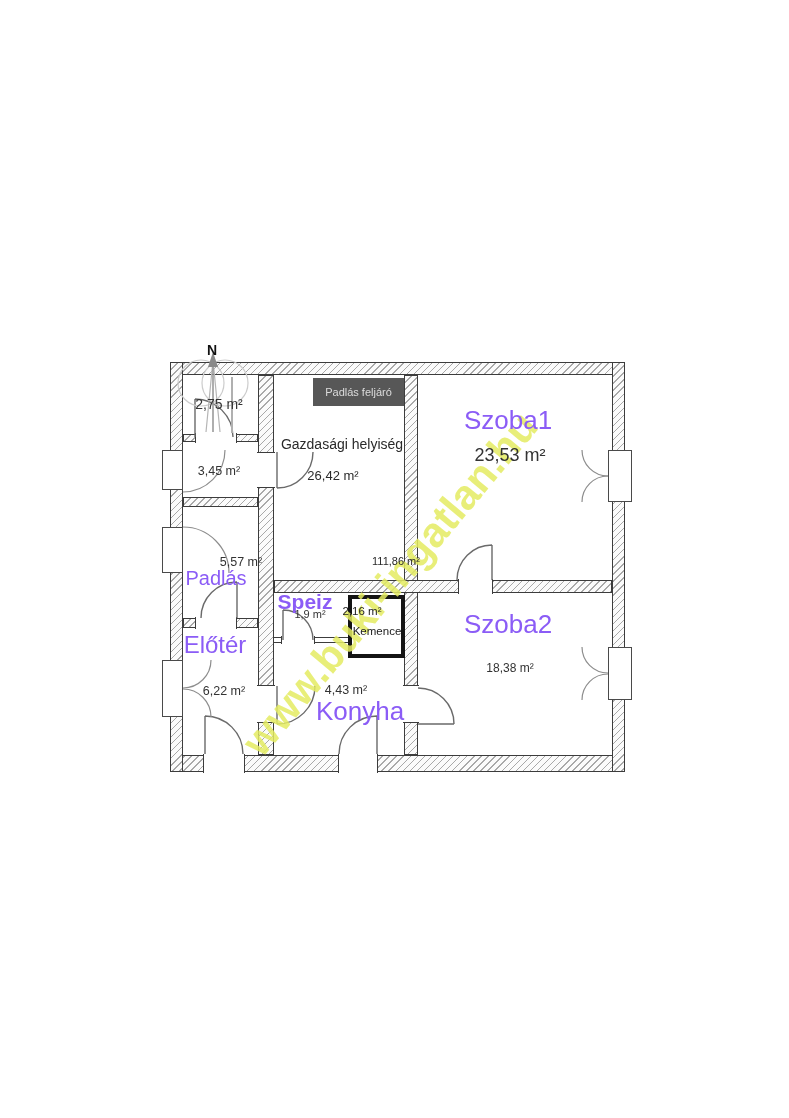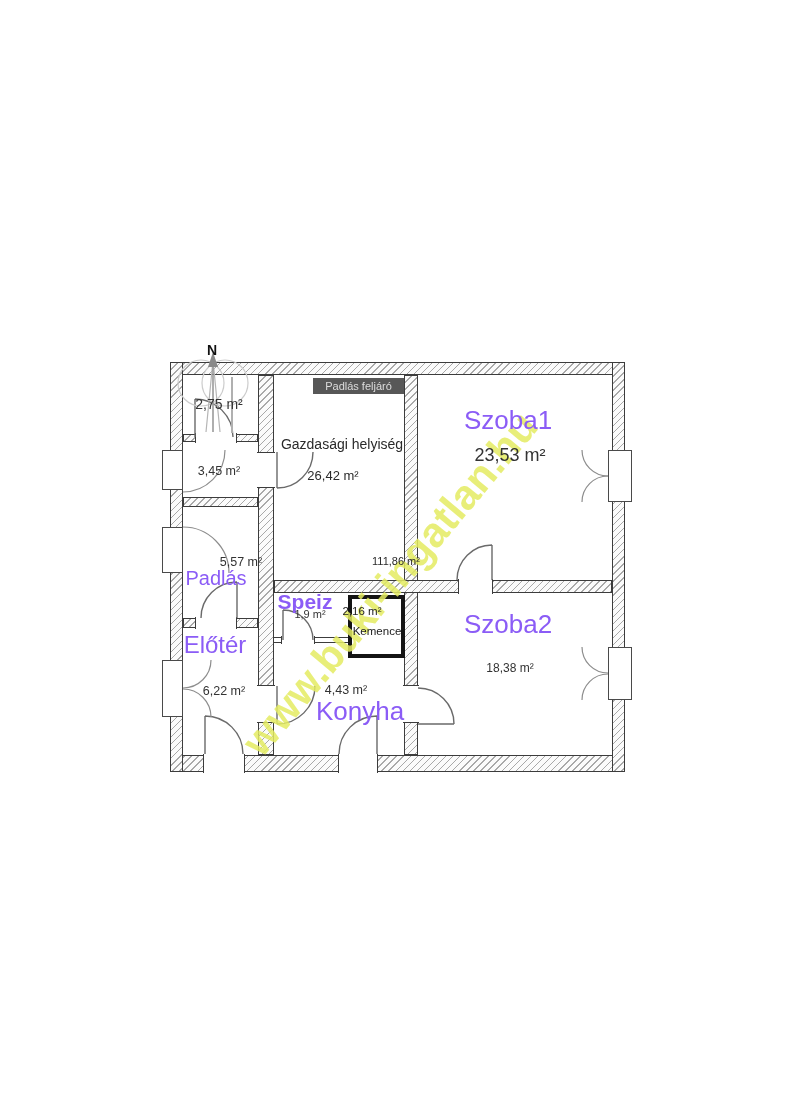--- a/index.html
+++ b/index.html
@@ -9,21 +9,21 @@
         background:repeating-linear-gradient(135deg,#fbfbfb 0 4px,#a9a9a9 4px 5px);}
   .thinwall{position:absolute;box-sizing:border-box;background:#fff;
         border-top:1.5px solid #3c3c3c;border-bottom:1.5px solid #3c3c3c;}
   .gapv{position:absolute;background:#fff;box-sizing:border-box;
         border-top:1.5px solid #3c3c3c;border-bottom:1.5px solid #3c3c3c;}
   .gaph{position:absolute;background:#fff;box-sizing:border-box;
         border-left:1.5px solid #3c3c3c;border-right:1.5px solid #3c3c3c;}
   .winbox{position:absolute;background:#fff;box-sizing:border-box;border:1px solid #4a4a4a;}
   #kemence-box{position:absolute;left:348px;top:595px;width:57px;height:63px;background:#fff;
         box-sizing:border-box;border:4px solid #141414;}
-  #attic-box{position:absolute;left:313px;top:378px;width:91px;height:16px;background:#575757;
+  #attic-box{position:absolute;left:313px;top:378px;width:91px;height:28px;background:#575757;
         display:flex;align-items:center;justify-content:center;}
   svg.overlay{position:absolute;left:0;top:0;pointer-events:none;}
   .lbl{position:absolute;transform:translate(-50%,-50%);white-space:nowrap;color:#8b5cf6;}
   #lbl-szoba1{left:508px;top:420px;font-size:26px;}
   #lbl-szoba1-area{left:510px;top:455px;font-size:18px;color:#333;}
   #lbl-szoba2{left:508px;top:624px;font-size:26px;}
   #lbl-szoba2-area{left:510px;top:668px;font-size:12px;color:#333;}
   #lbl-gazd{left:342px;top:444px;font-size:14px;color:#2a2a2a;}
   #lbl-gazd-area{left:333px;top:475px;font-size:13px;color:#2a2a2a;}
   #lbl-total{left:396px;top:561px;font-size:11px;color:#2a2a2a;}

